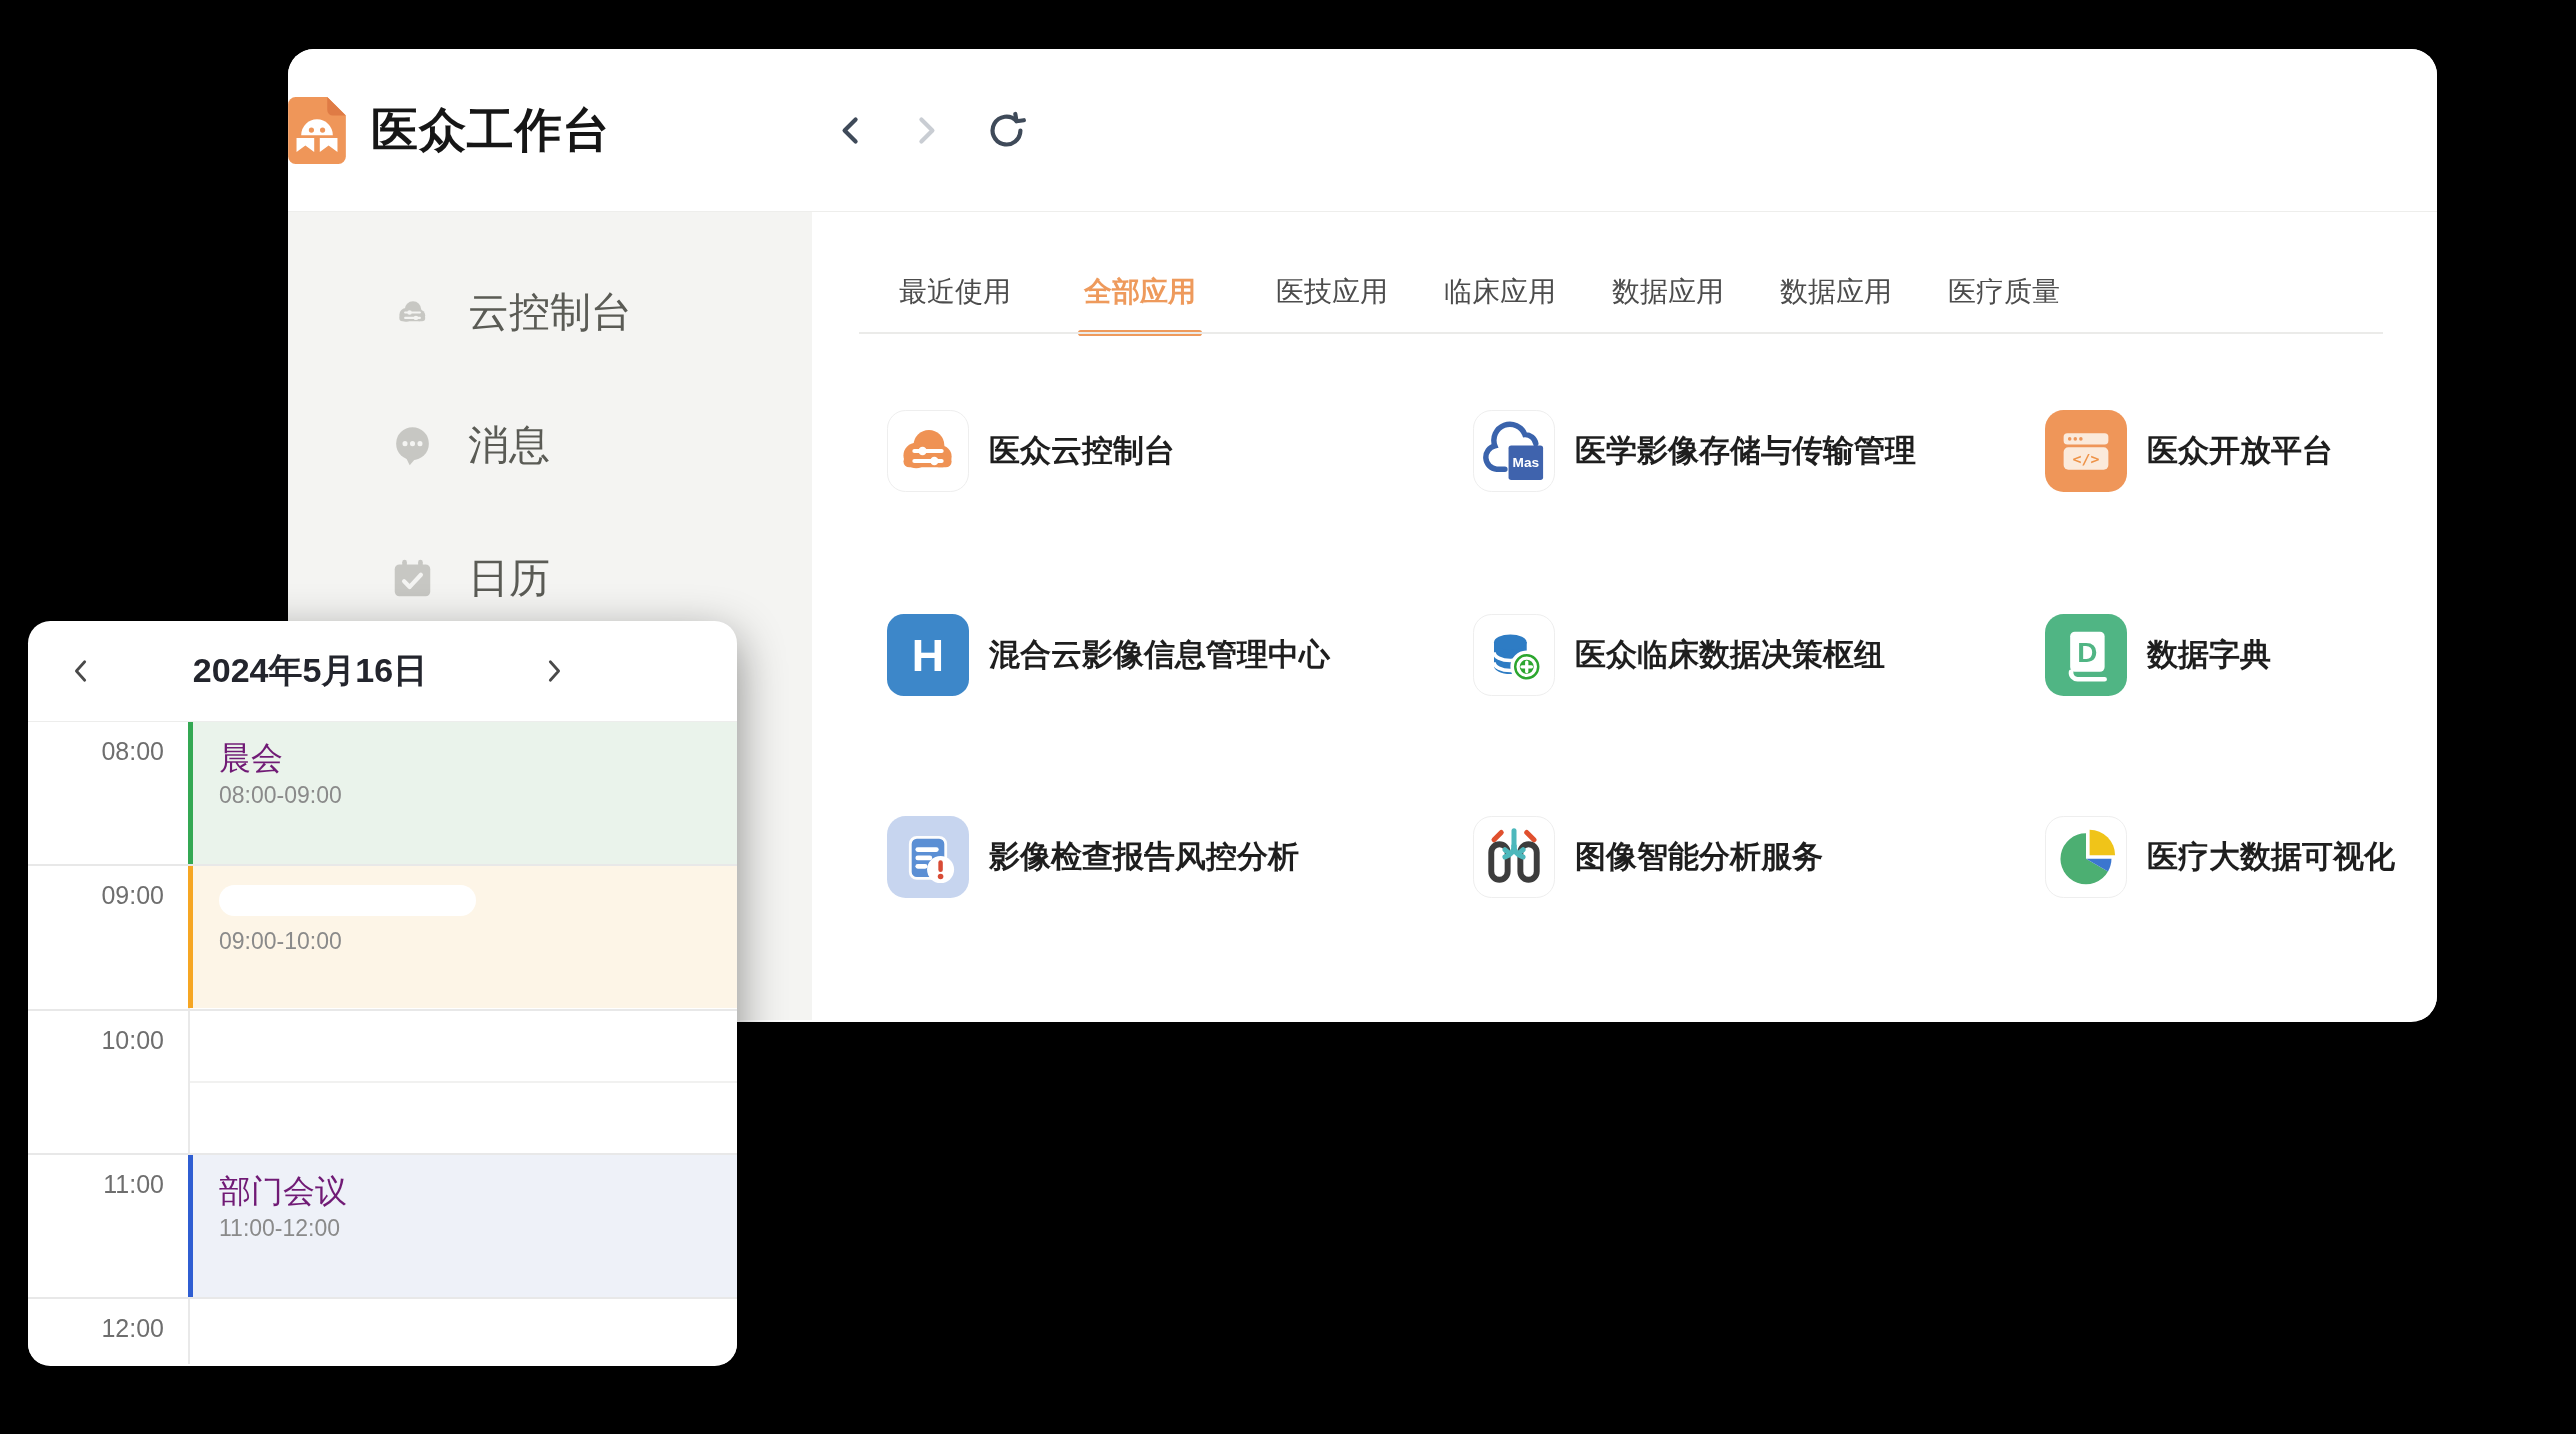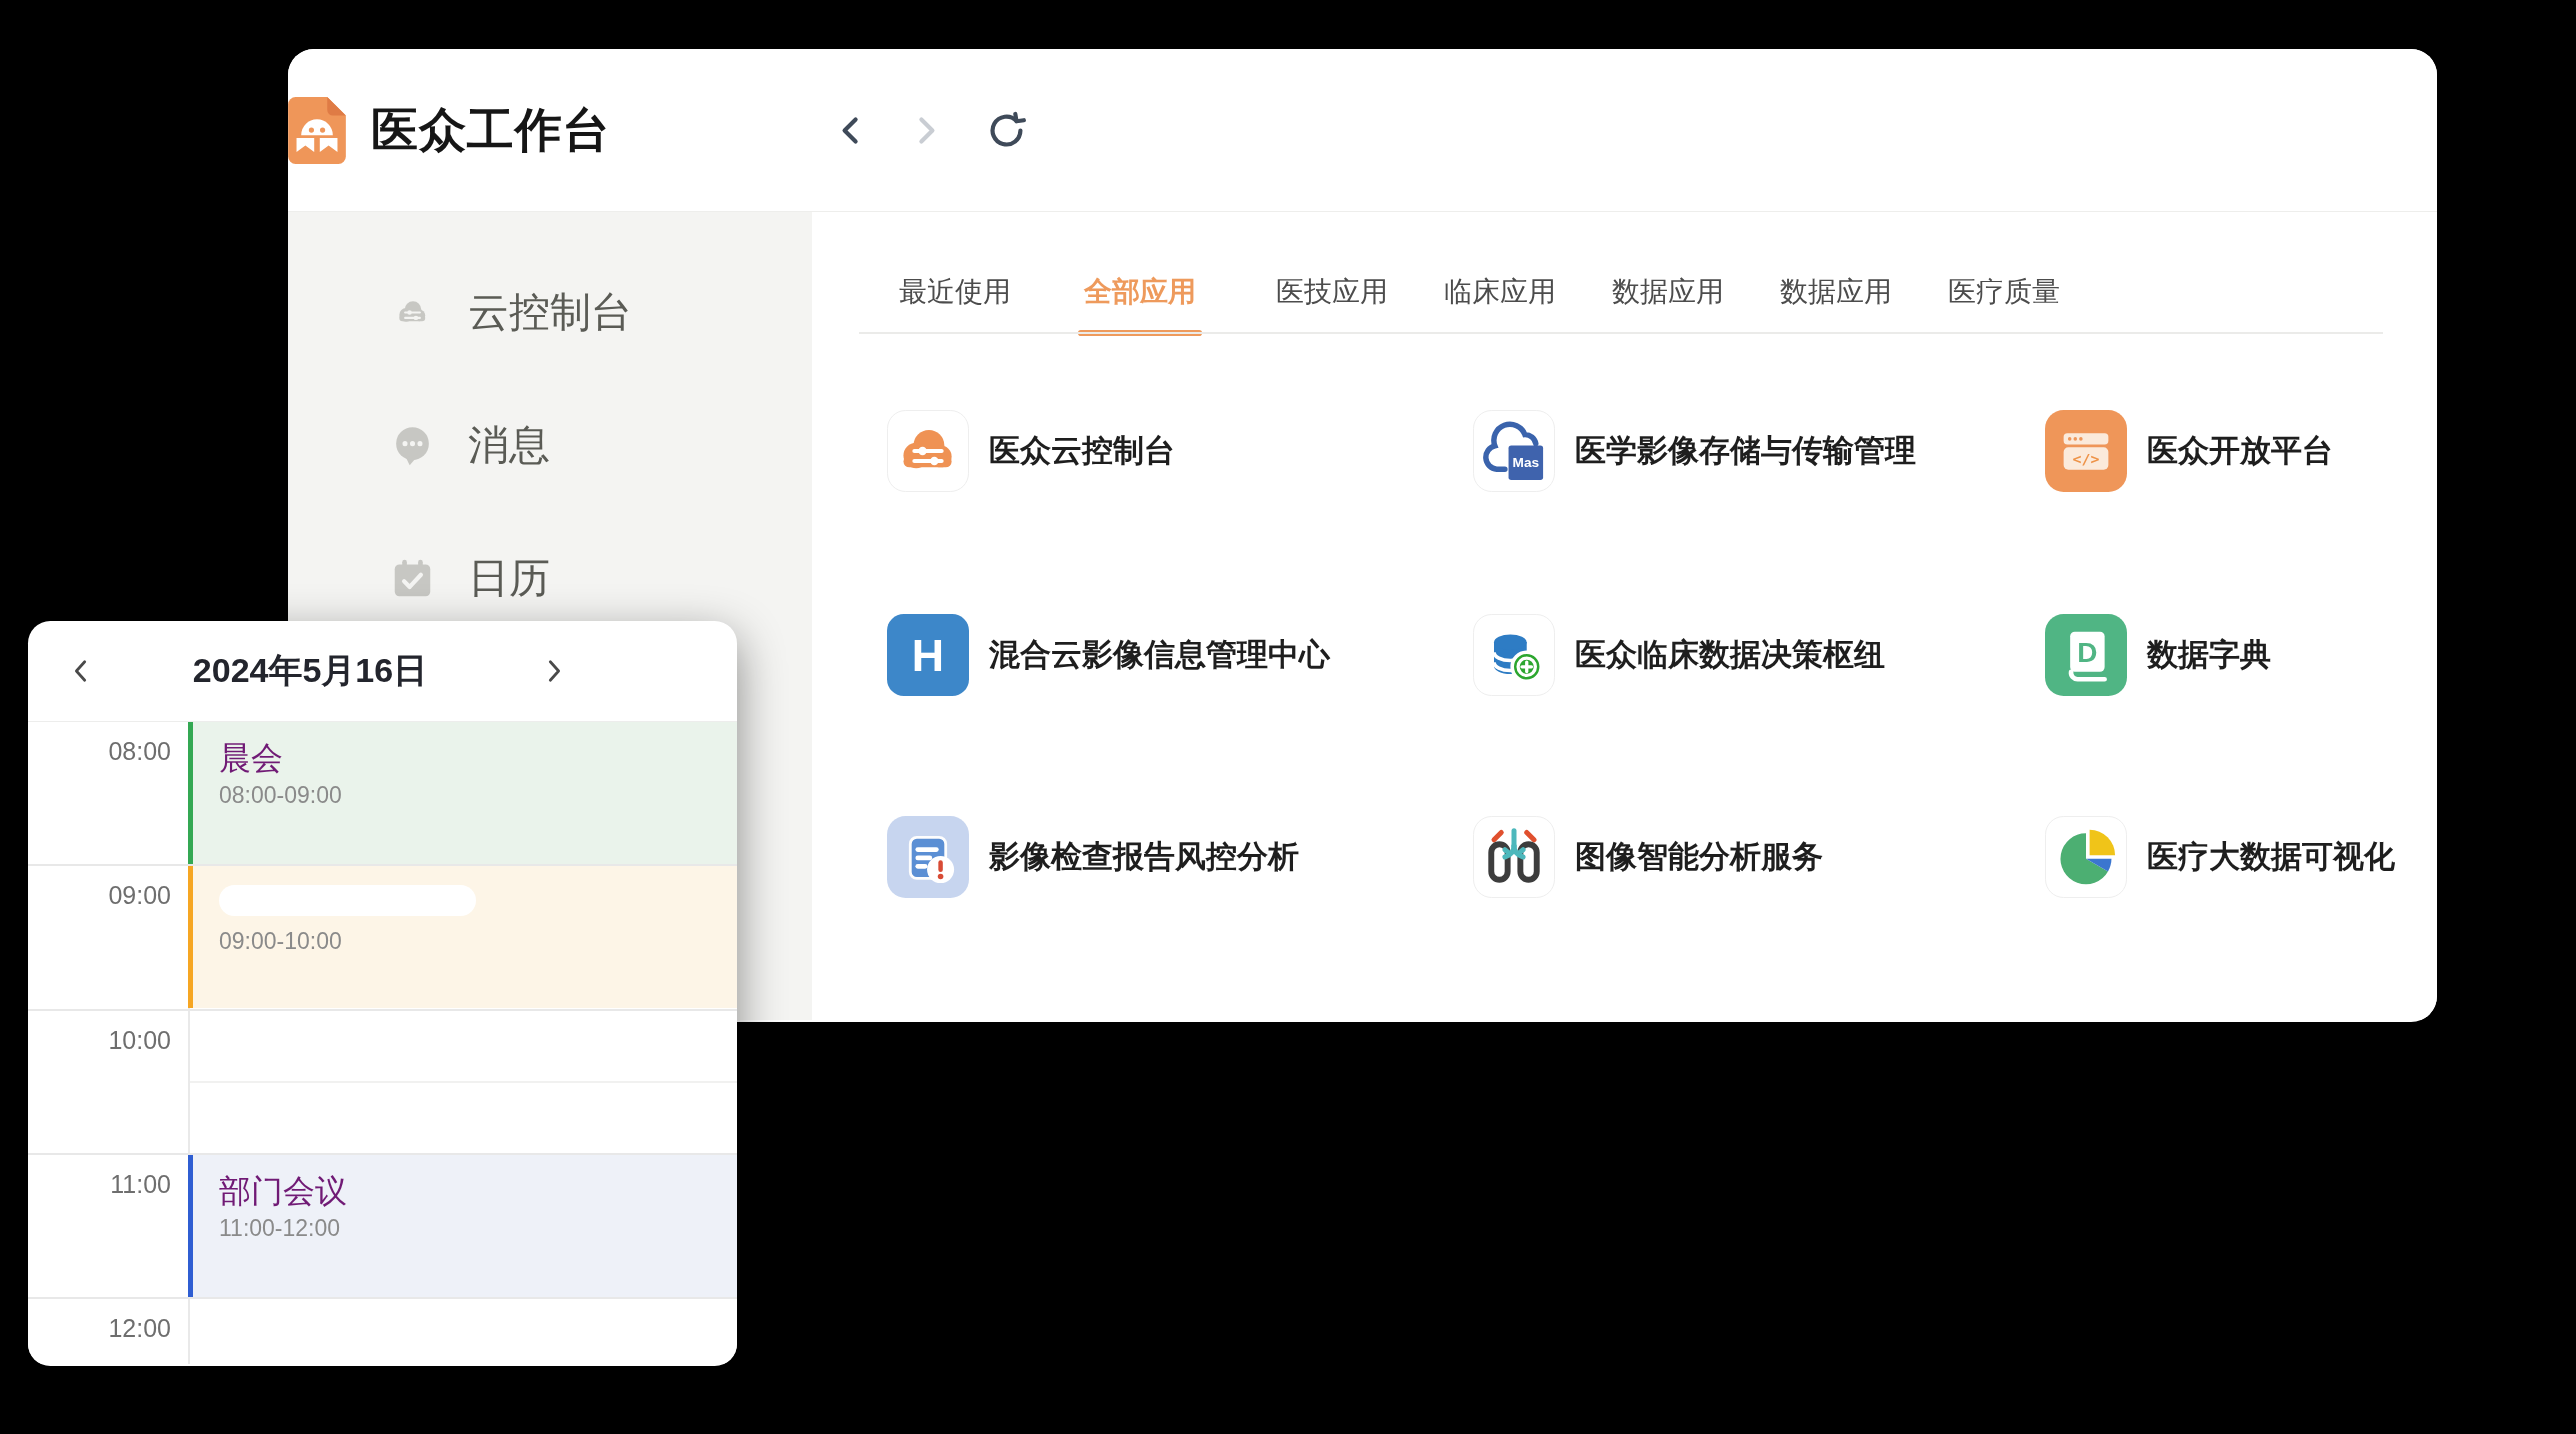--- a/index.html
+++ b/index.html
@@ -53,21 +53,21 @@
     box-shadow:0 15px 47px rgba(0,0,0,.45); }
   .cal-header { position:relative; height:101px; border-bottom:1.9px solid #ededec; }
   .cal-nav { position:absolute; top:50%; transform:translateY(-50%); background:none; border:none; cursor:pointer; display:flex; }
   .cal-prev { left:41px; } .cal-next { left:514px; }
   .cal-date { position:absolute; left:149px; width:266px; top:50%; transform:translateY(-50%);
     text-align:center; font-size:34px; font-weight:600; color:#23252d; }
   .cal-body { position:relative; height:642px; background:#fff; }
   .time-sep { position:absolute; left:160px; top:0; bottom:0; width:1.9px; background:#e9e9e9; }
   .hline { position:absolute; left:0; right:0; height:1.9px; background:#e8e8e8; }
   .half  { position:absolute; left:162px; right:0; height:1.9px; background:#f1f1f0; }
-  .time-label { position:absolute; left:7px; width:136px; text-align:right;
+  .time-label { position:absolute; left:0; width:136px; text-align:right;
     font-size:25px; line-height:32px; color:#6e6e6e; }
   .cal-event { position:absolute; left:160px; right:0; padding:17px 0 0 26px; z-index:2; }
   .ev-green  { top:0;   height:142px; background:#eaf3eb; border-left:5.6px solid #34a853; }
   .ev-orange { top:144px; height:142px; background:#fdf5e7; border-left:5.6px solid #f6a623; }
   .ev-blue   { top:433px; height:142px; background:#eef1f8; border-left:5.6px solid #2f5ed2; }
   .ev-title { font-size:32px; line-height:34px; color:#701a75; font-weight:500; margin-top:1.9px; }
   .ev-time  { font-size:23px; line-height:32px; color:#8a8a8a; margin-top:3.7px; }
   .ev-pill { width:257px; height:31px; border-radius:16px; background:#fff; margin-top:1.9px; }
   .ev-orange .ev-time { margin-top:9.3px; }
 </style>

